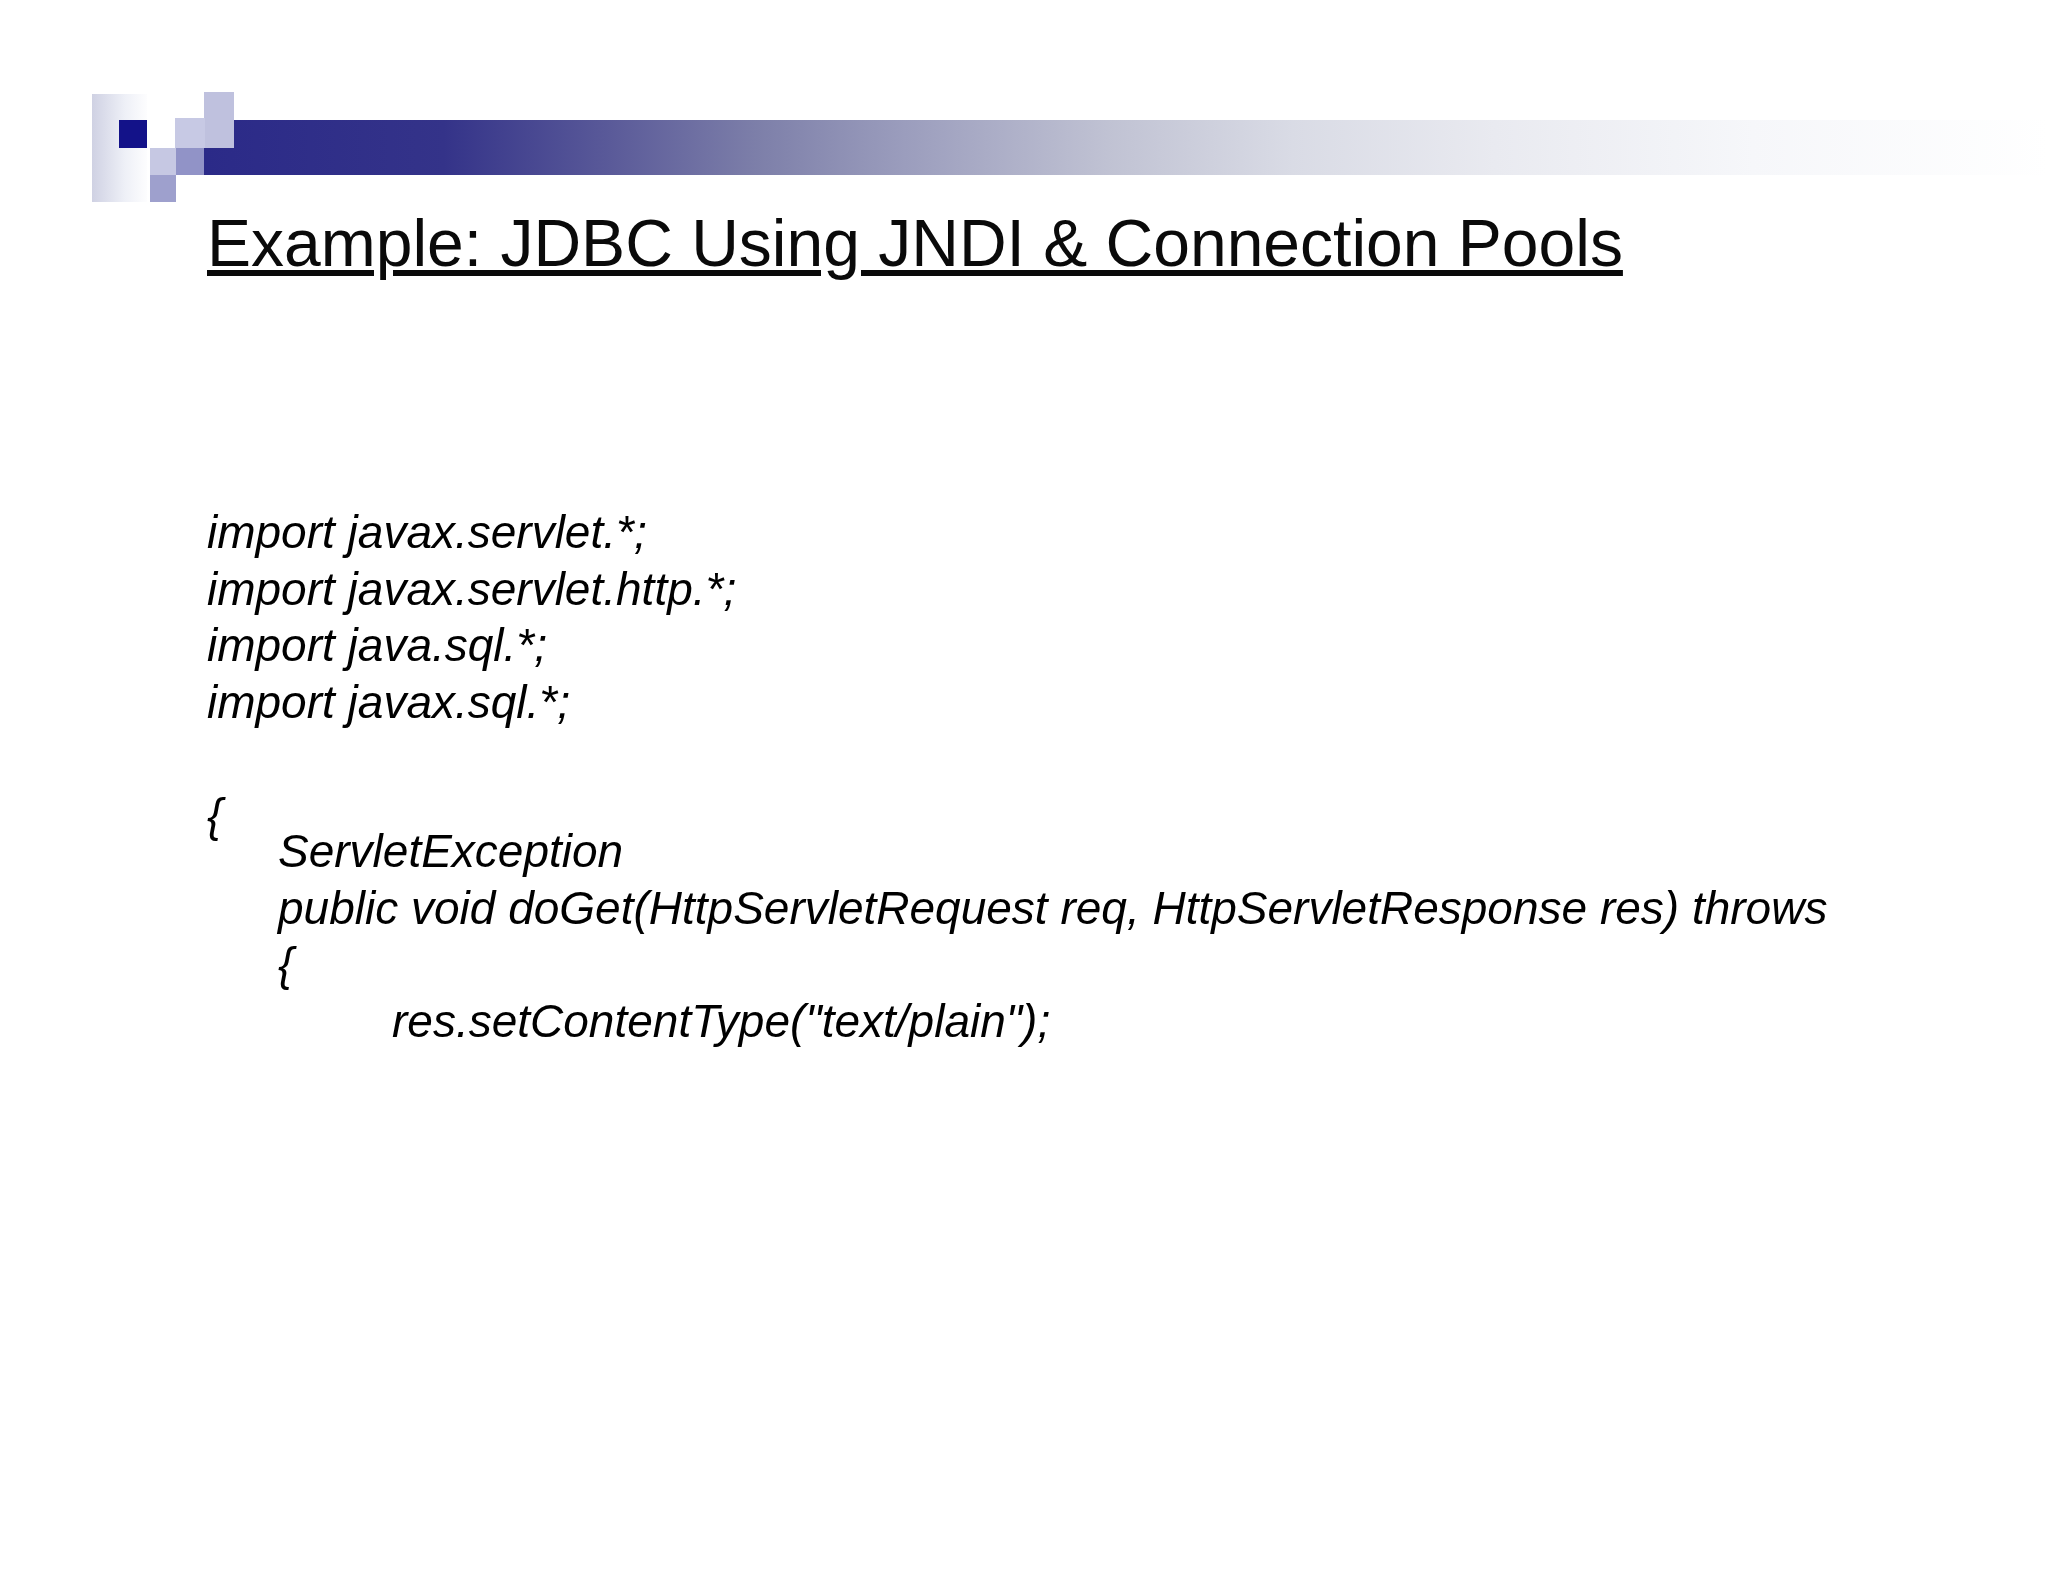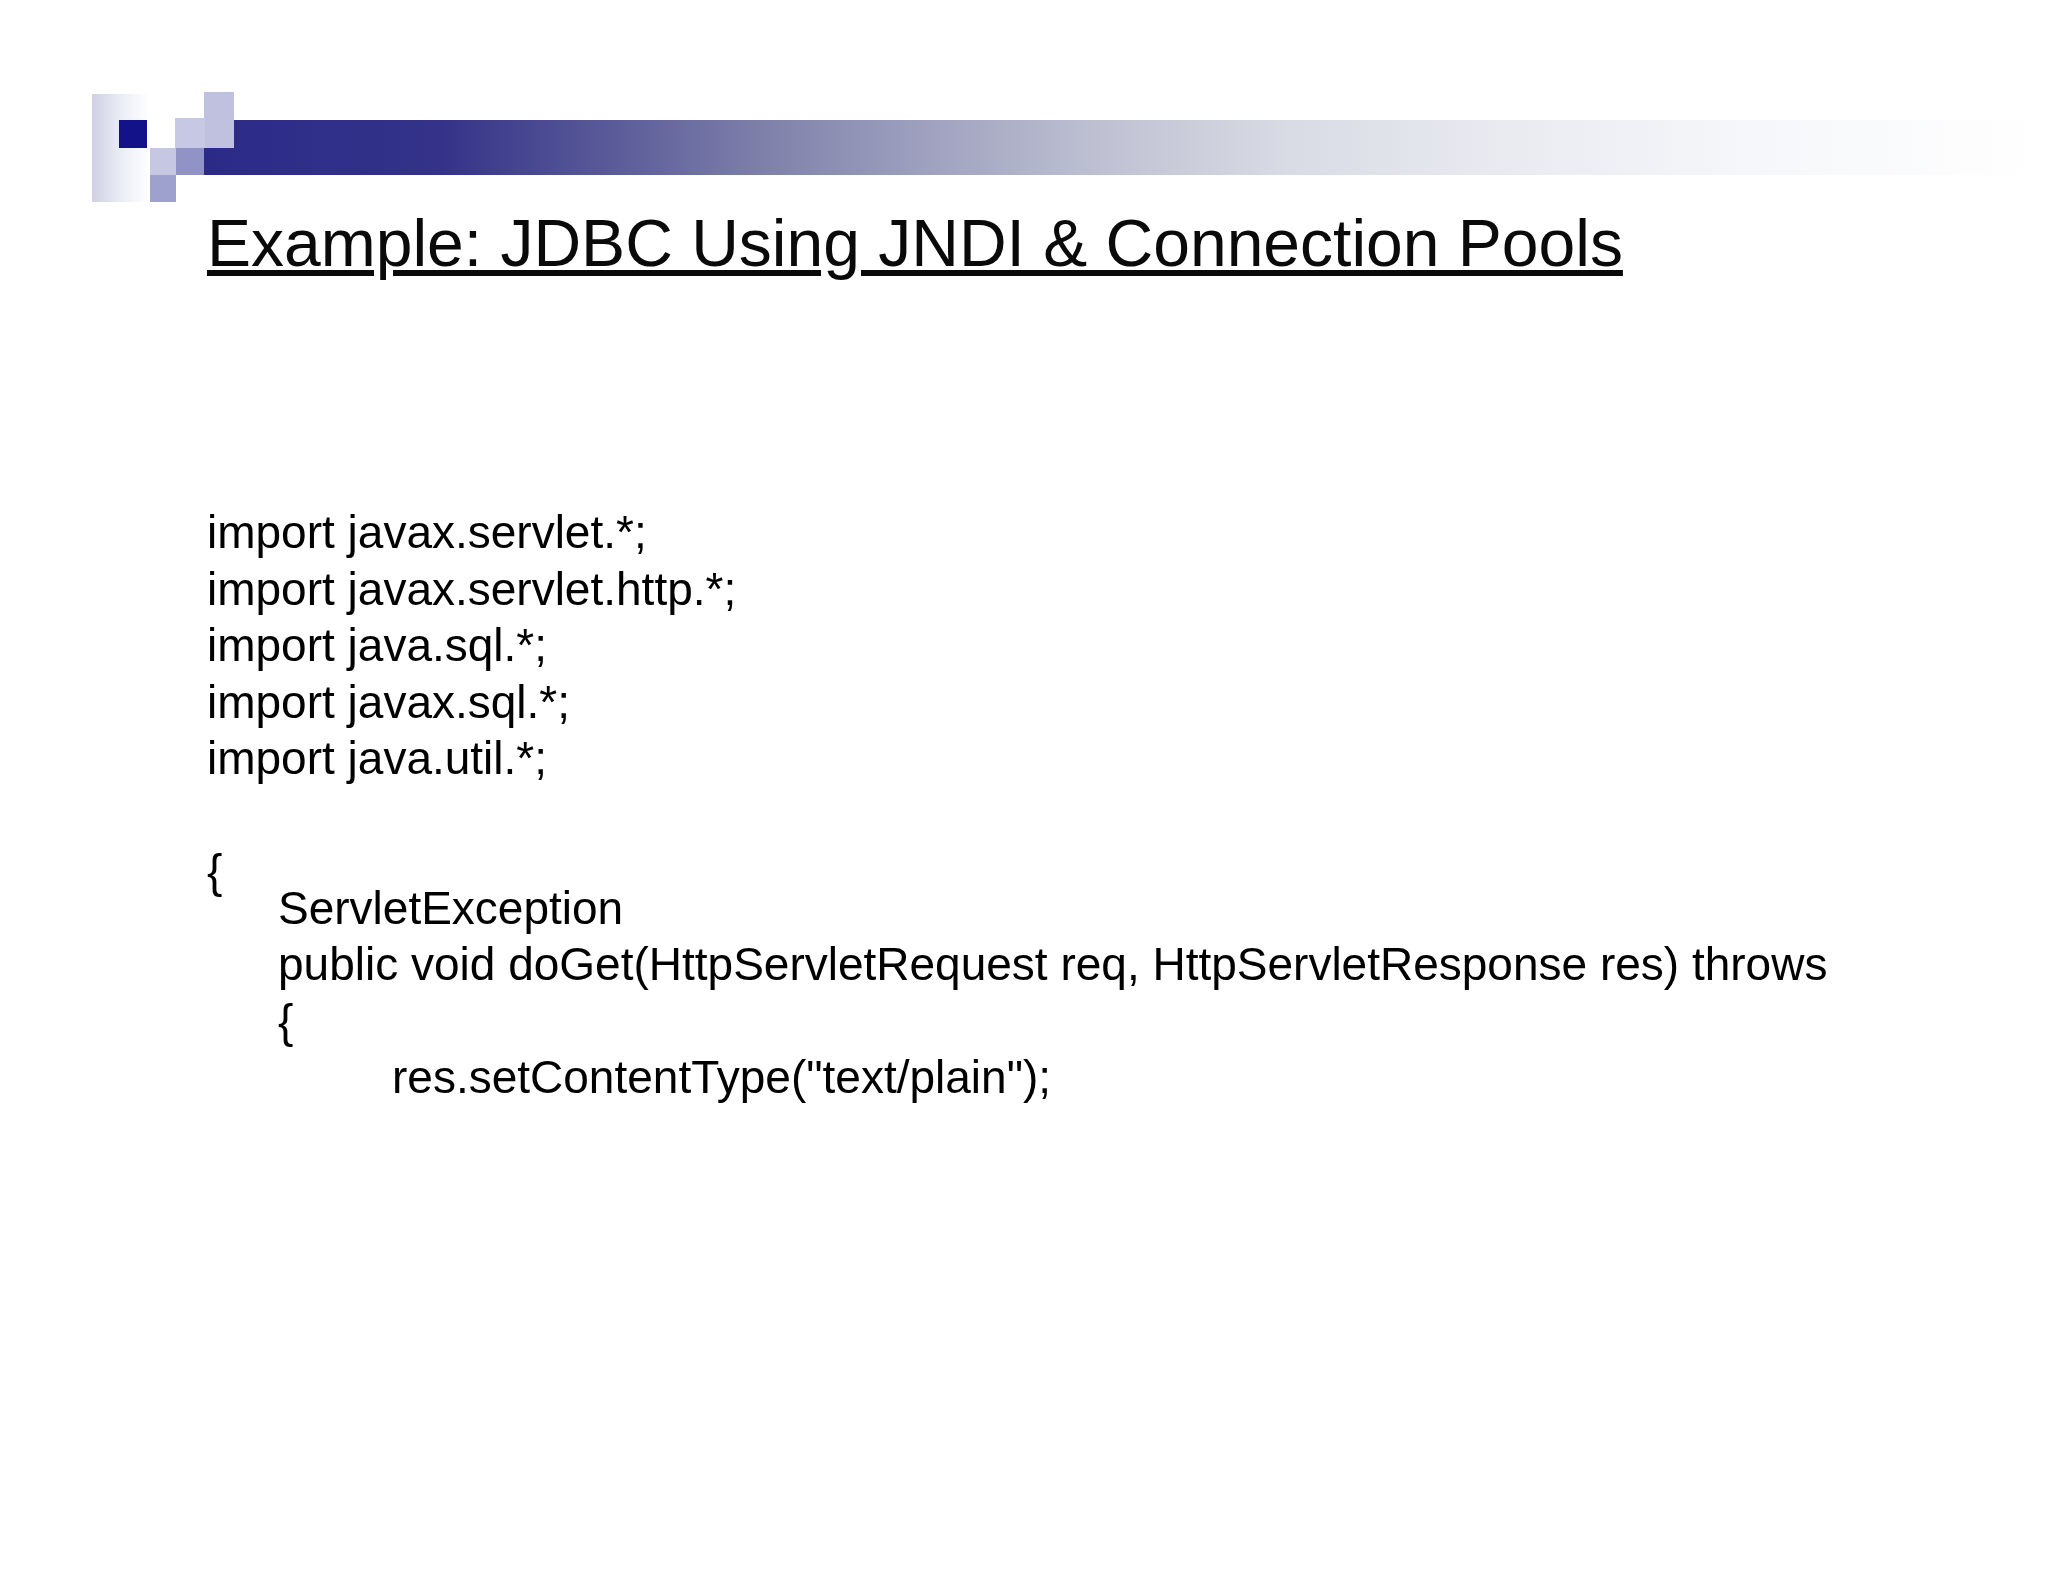--- a/index.html
+++ b/index.html
@@ -34,20 +34,21 @@
     text-decoration:underline;
   }
 
   
   #code-block{
     position:absolute;
     left:207px;top:504px;
     font-size:46px;
     line-height:56.5px;
     z-index:4;
+    font-style:italic;
   }
   #code-block .code-line{
     white-space:pre;
     min-height:56.5px;
   }
   #code-block .ind0{padding-left:0;}
   #code-block .ind1{padding-left:71px;}
   #code-block .ind2{padding-left:185px;}
   #code-block .wrap{margin-top:-20px;}
 </style>
@@ -63,20 +64,19 @@
 <div class="decor" id="mid-square" style="background: rgb(145, 147, 199);"></div>
 <div class="decor" id="lower-square" style="background: rgb(158, 160, 205);"></div>
 
 <div id="slide-title">Example: JDBC Using JNDI &amp; Connection Pools</div>
 
 <div id="code-block">
     <div class="code-line ind0">import javax.servlet.*;</div>
     <div class="code-line ind0">import javax.servlet.http.*;</div>
     <div class="code-line ind0">import java.sql.*;</div>
     <div class="code-line ind0">import javax.sql.*;</div>
-    <div class="code-line ind0">import java.util.*;</div>
     <div class="code-line ind0">&nbsp;</div>
     <div class="code-line ind0">{</div>
     <div class="code-line ind1 wrap">ServletException</div>
     <div class="code-line ind1">public void doGet(HttpServletRequest req, HttpServletResponse res) throws</div>
     <div class="code-line ind1">{</div>
     <div class="code-line ind2">res.setContentType("text/plain");</div>
   </div>
 
 </body></html>

